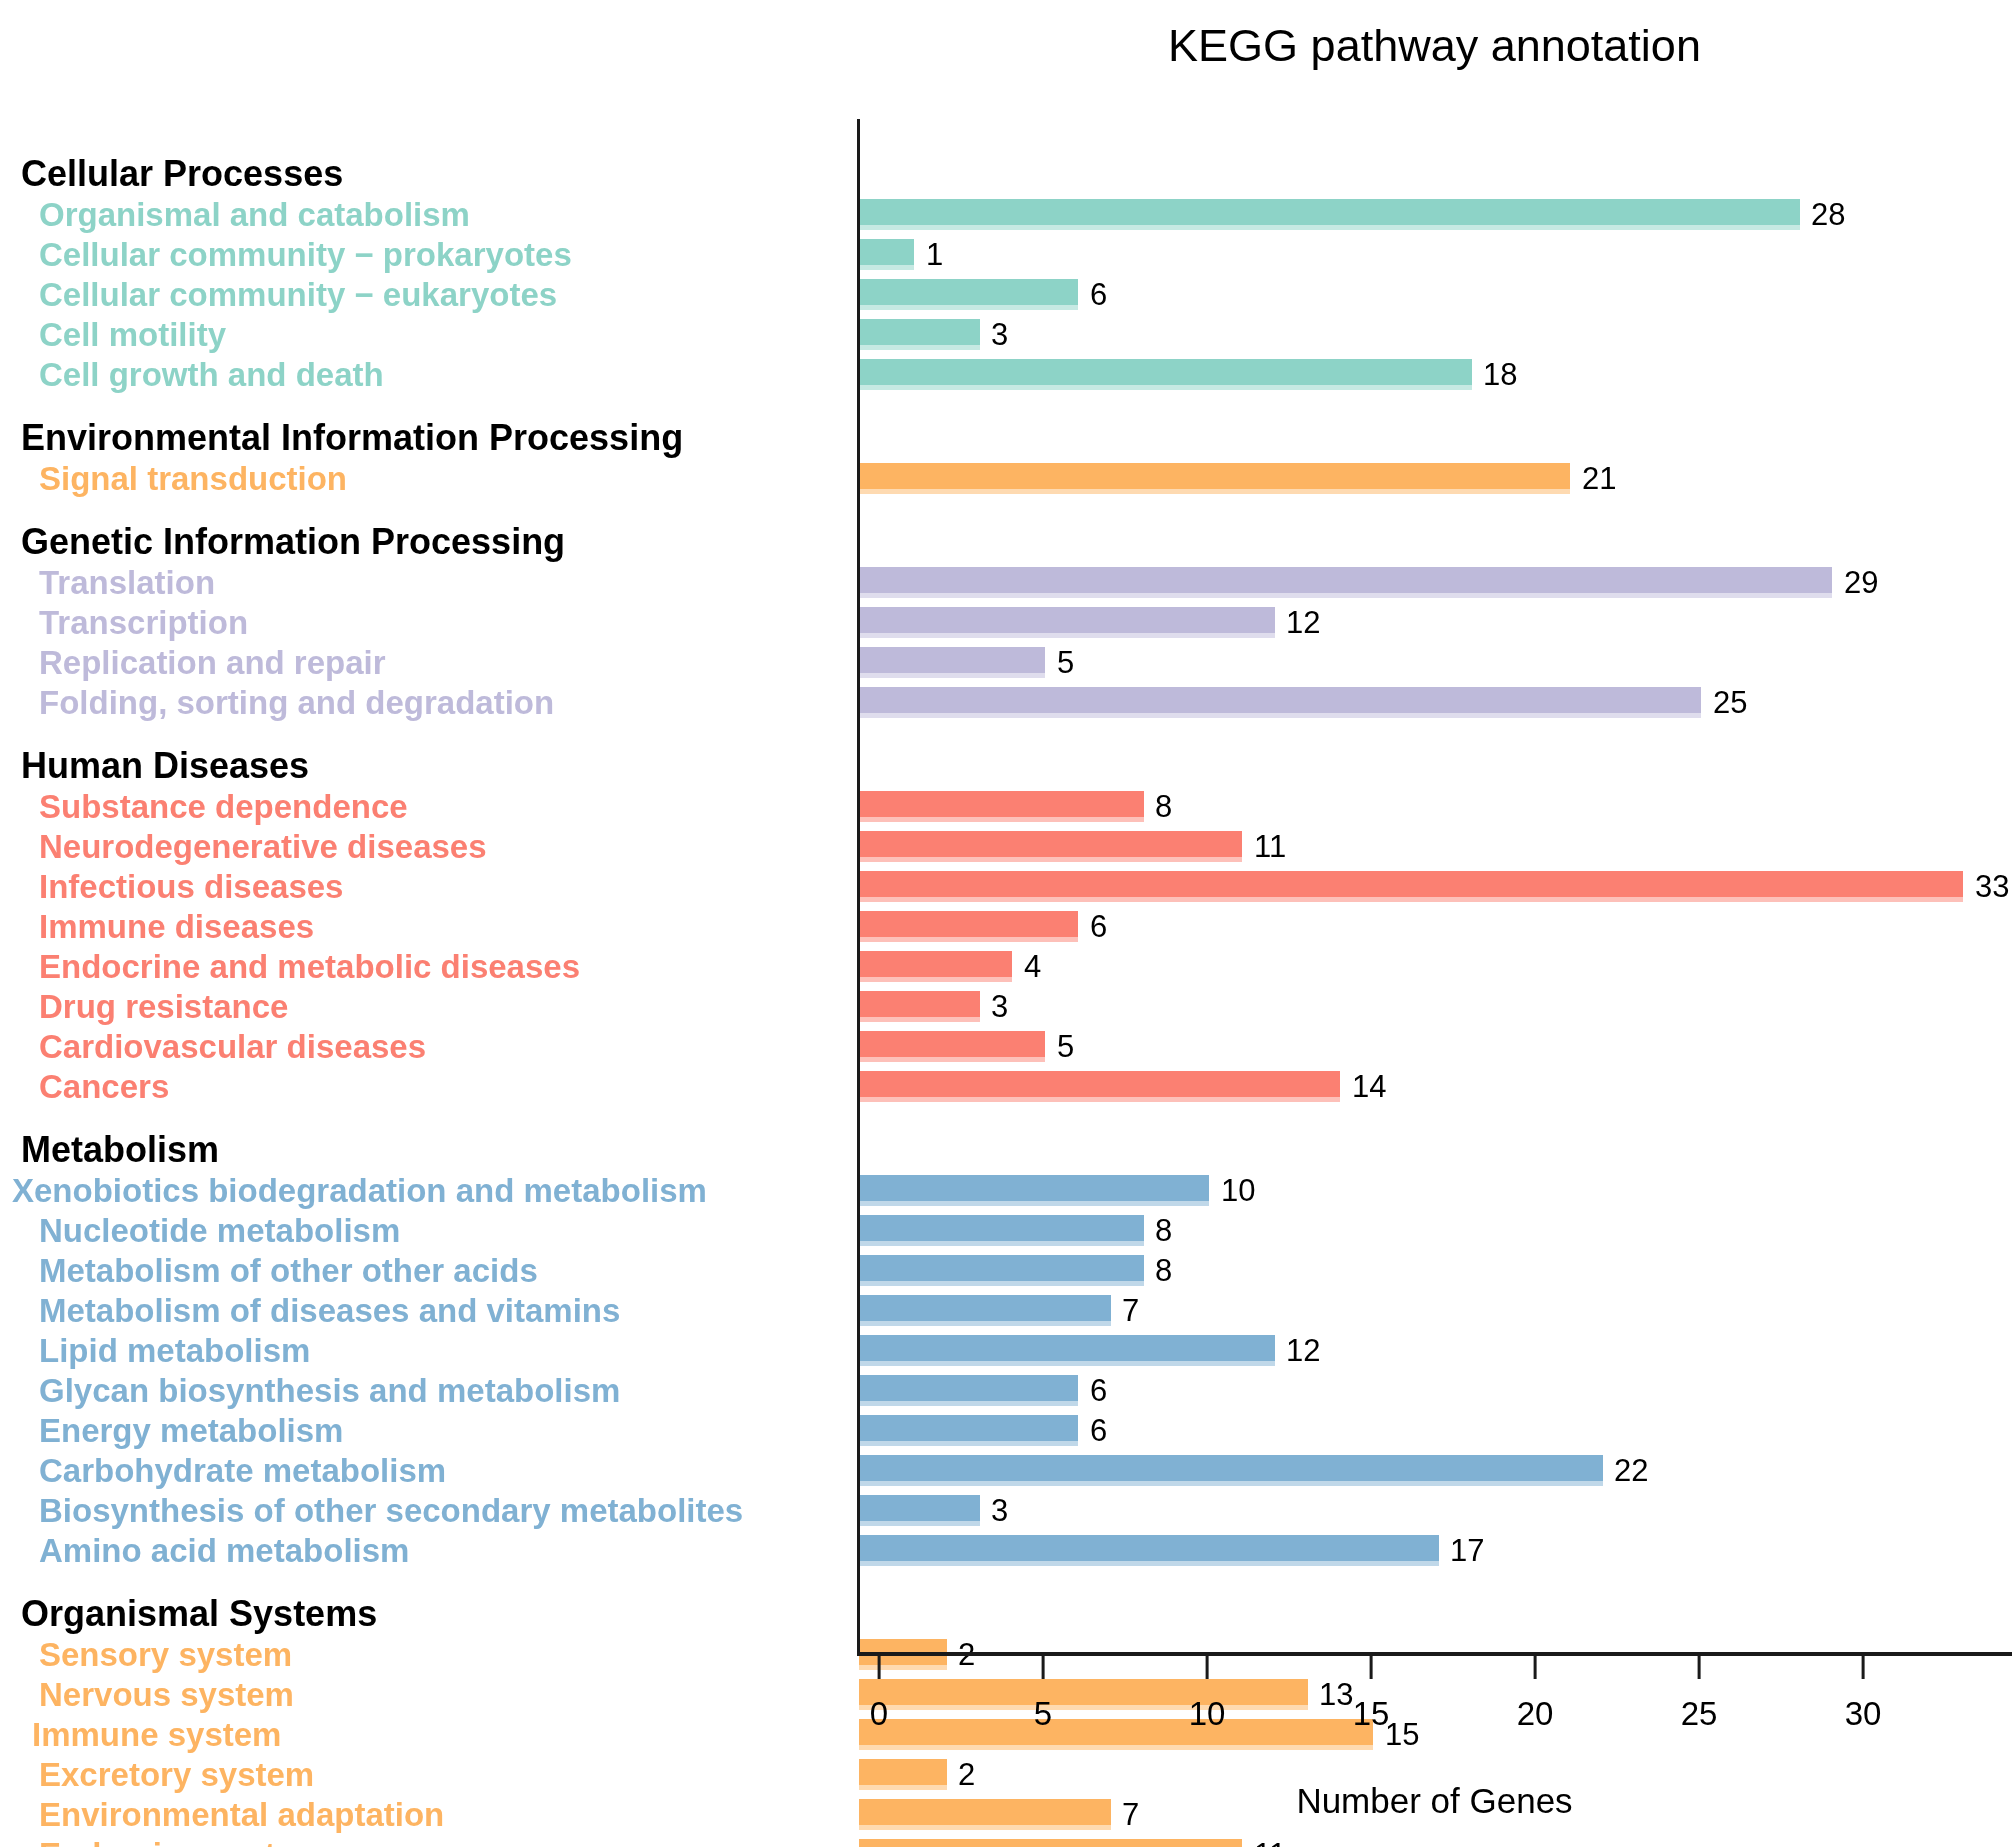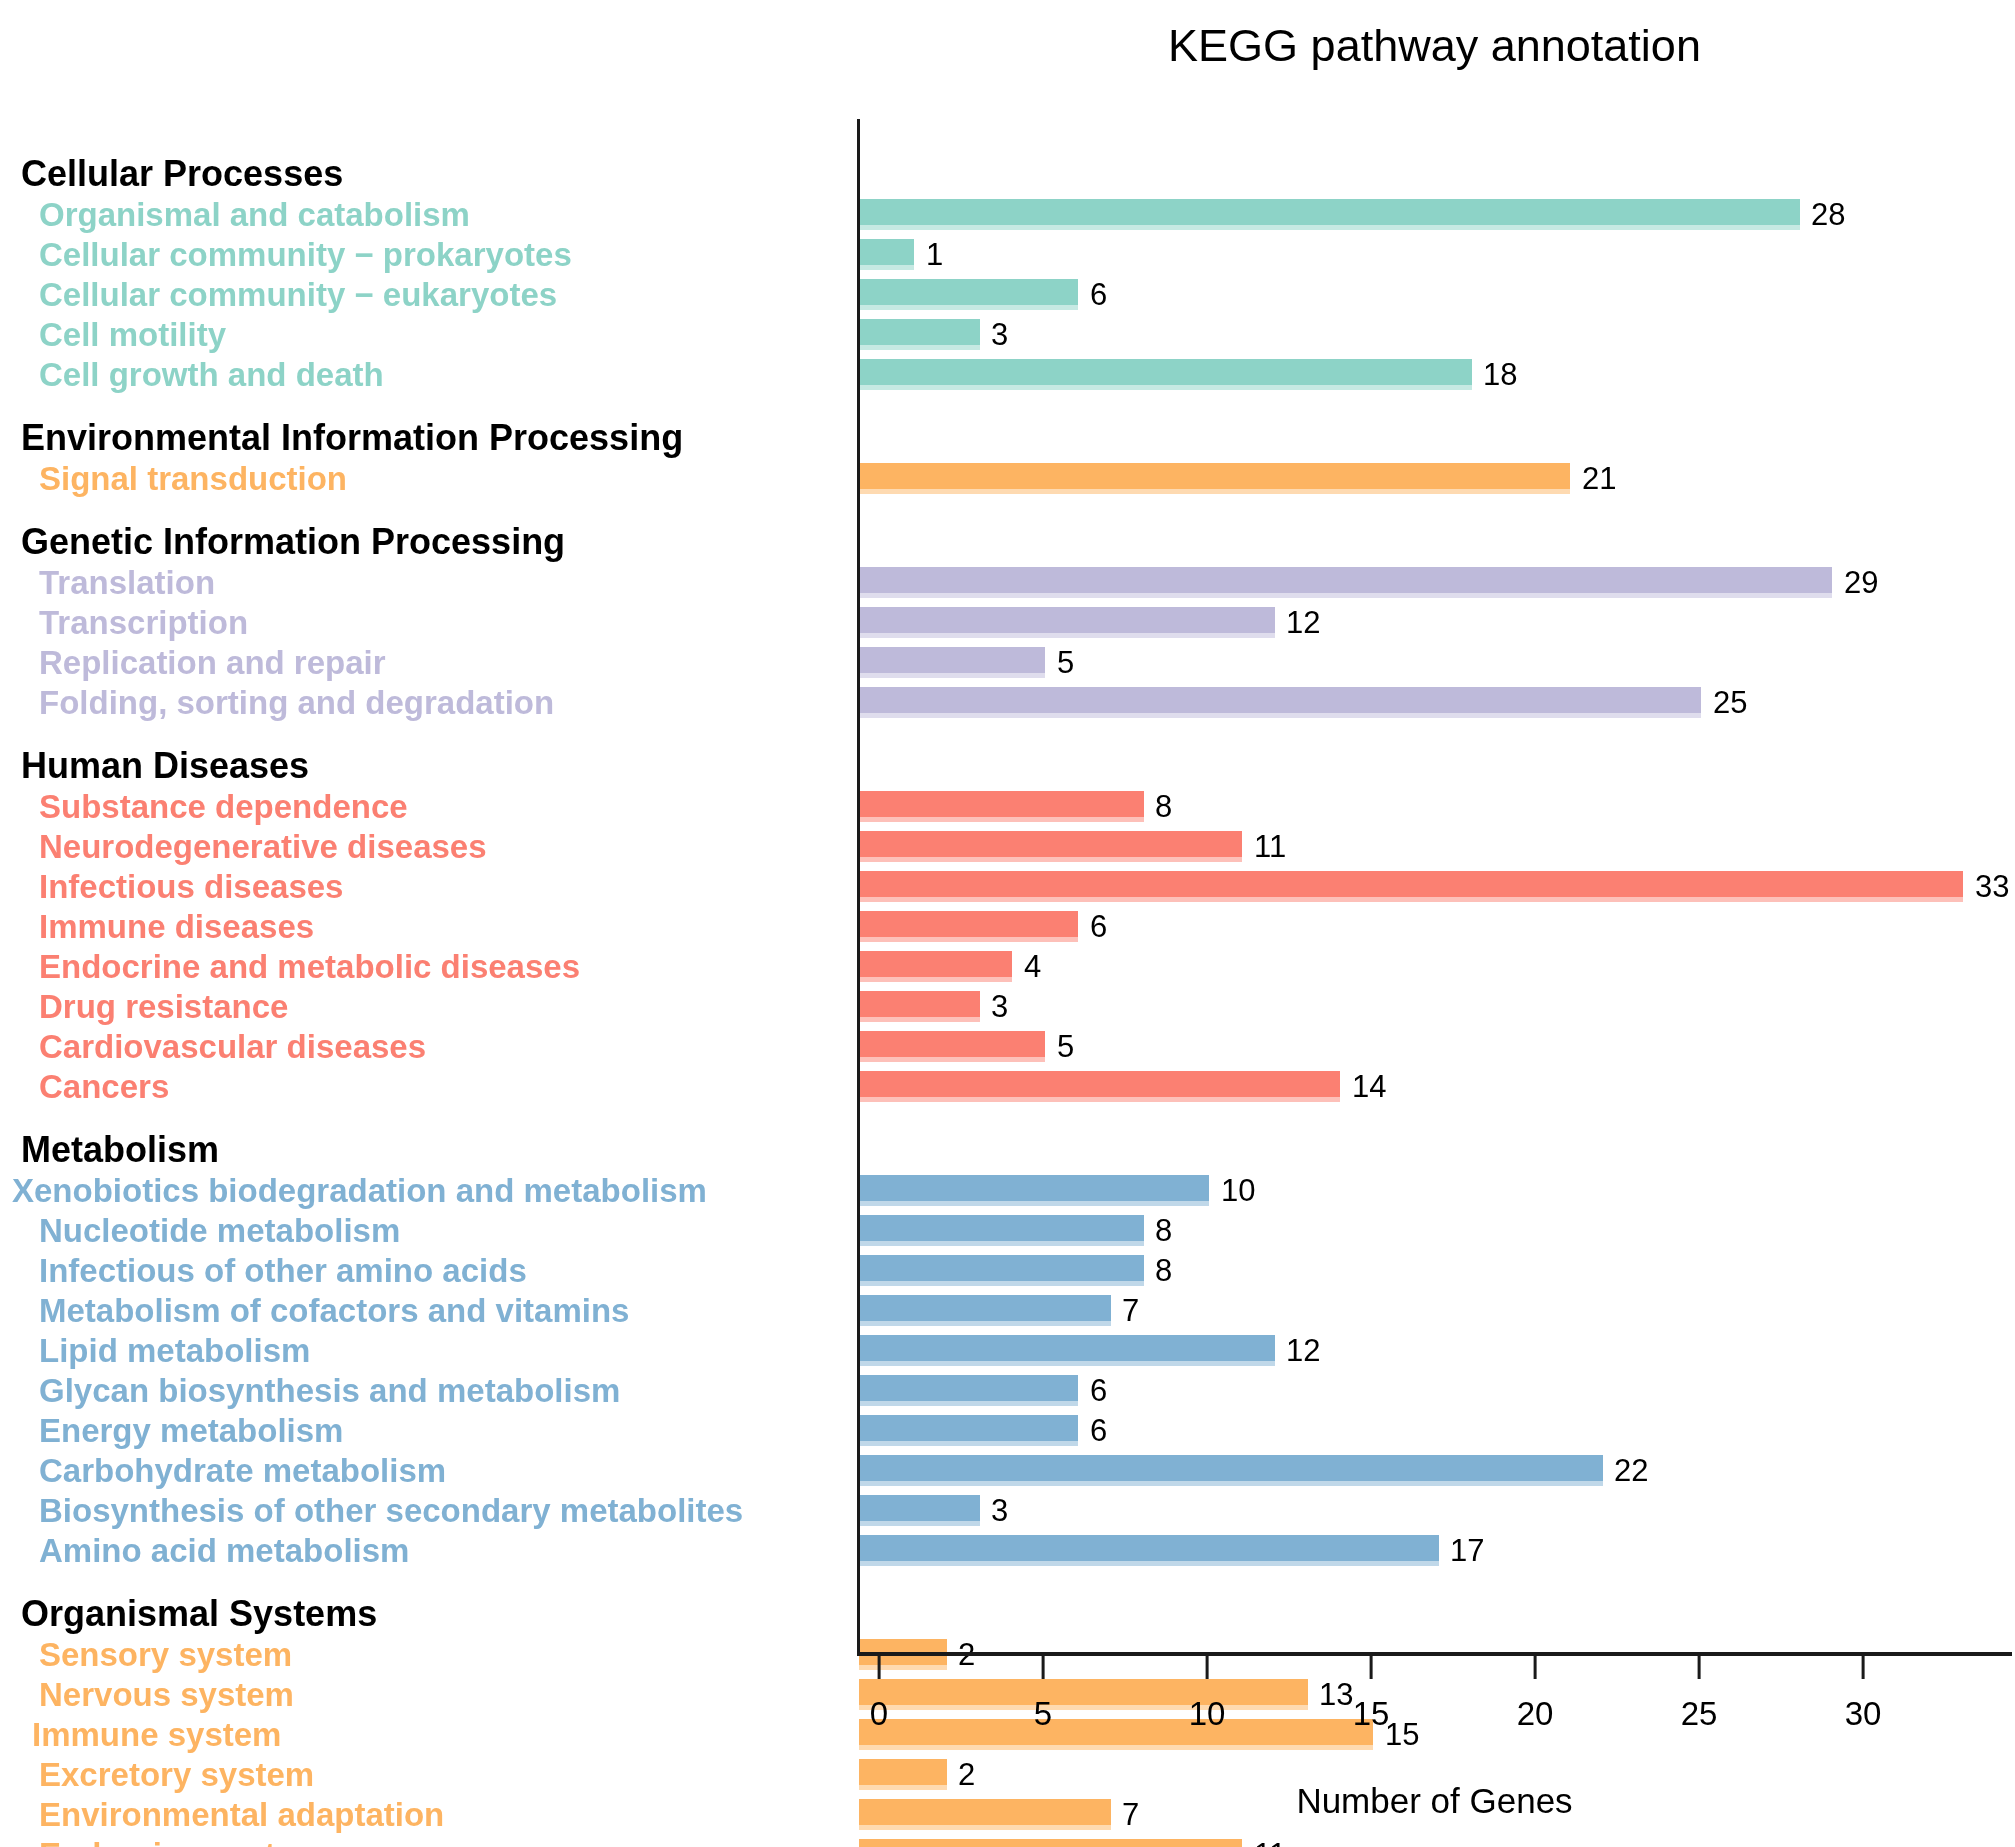--- a/index.html
+++ b/index.html
@@ -189,28 +189,28 @@
         </div>
       </div>
       <div class="row">
         <div class="cat-label" style="color: rgb(128, 177, 211);">Nucleotide metabolism</div>
         <div class="bar-area">
           <div class="bar" style="width: 285px; background: rgb(128, 177, 211);"></div>
           <div class="value-label" style="left: 297px;">8</div>
         </div>
       </div>
       <div class="row">
-        <div class="cat-label" style="color: rgb(128, 177, 211);">Infectious of other amino acids</div>
+        <div class="cat-label" style="color: rgb(128, 177, 211);">Metabolism of other other acids</div>
         <div class="bar-area">
           <div class="bar" style="width: 285px; background: rgb(128, 177, 211);"></div>
           <div class="value-label" style="left: 297px;">8</div>
         </div>
       </div>
       <div class="row">
-        <div class="cat-label" style="color: rgb(128, 177, 211);">Metabolism of cofactors and vitamins</div>
+        <div class="cat-label" style="color: rgb(128, 177, 211);">Metabolism of diseases and vitamins</div>
         <div class="bar-area">
           <div class="bar" style="width: 252px; background: rgb(128, 177, 211);"></div>
           <div class="value-label" style="left: 264px;">7</div>
         </div>
       </div>
       <div class="row">
         <div class="cat-label" style="color: rgb(128, 177, 211);">Lipid metabolism</div>
         <div class="bar-area">
           <div class="bar" style="width: 416px; background: rgb(128, 177, 211);"></div>
           <div class="value-label" style="left: 428px;">12</div>

